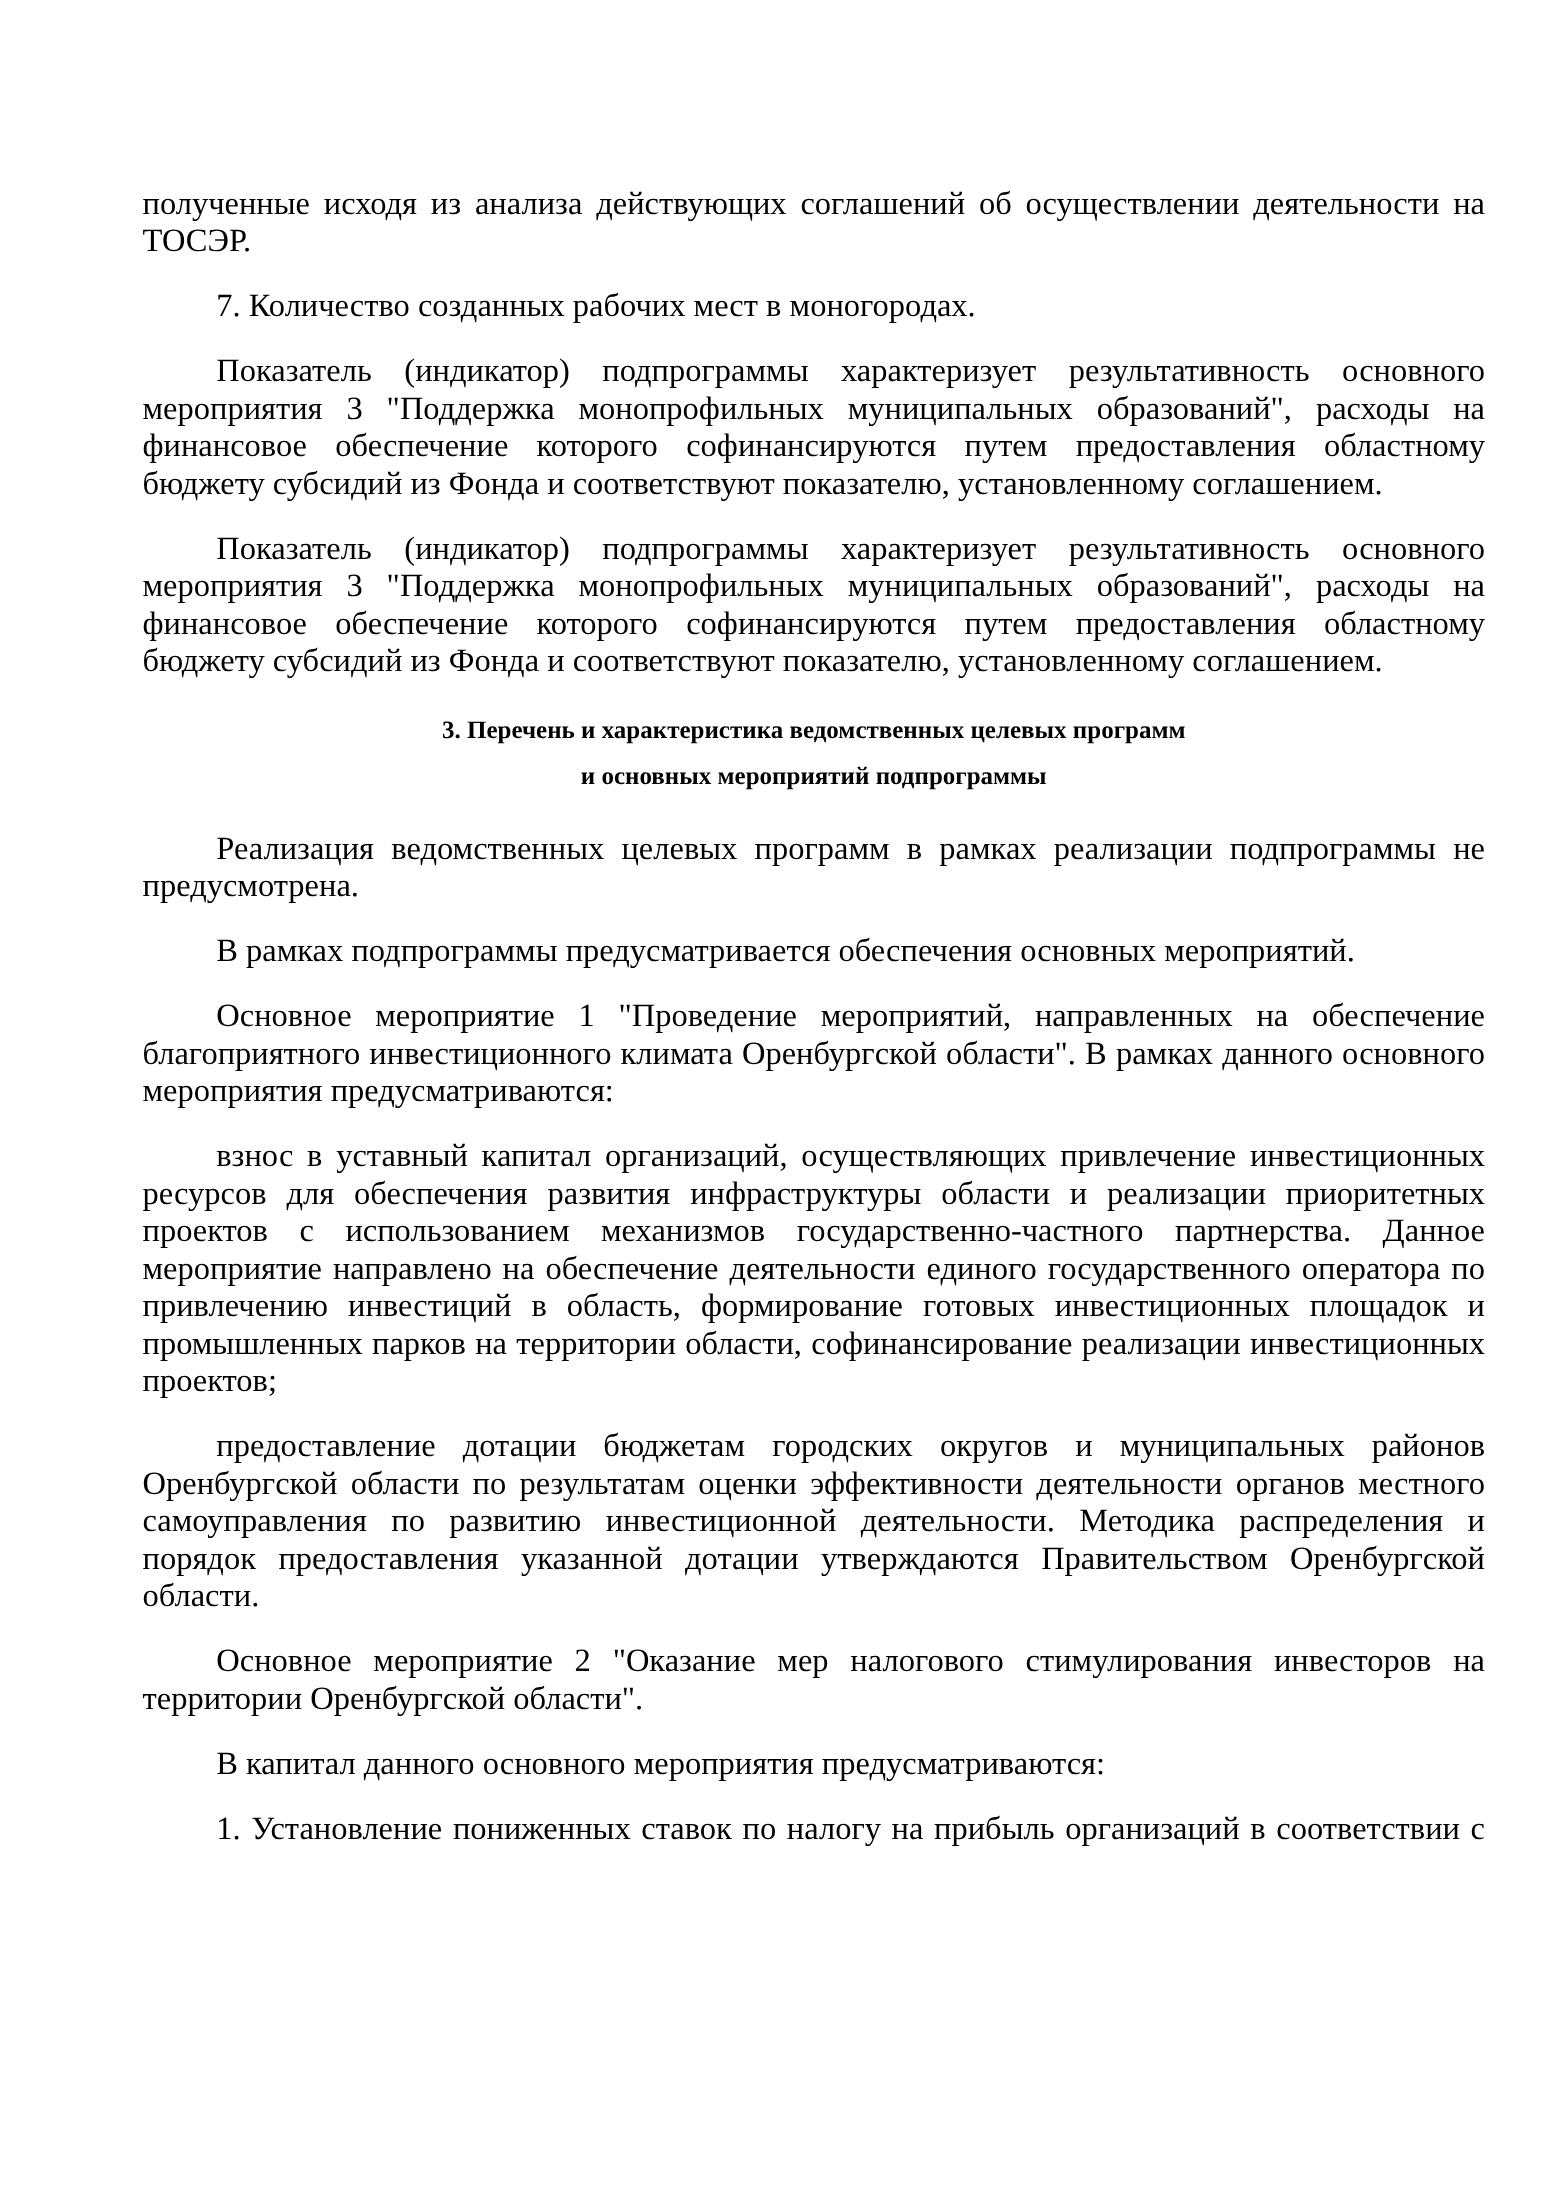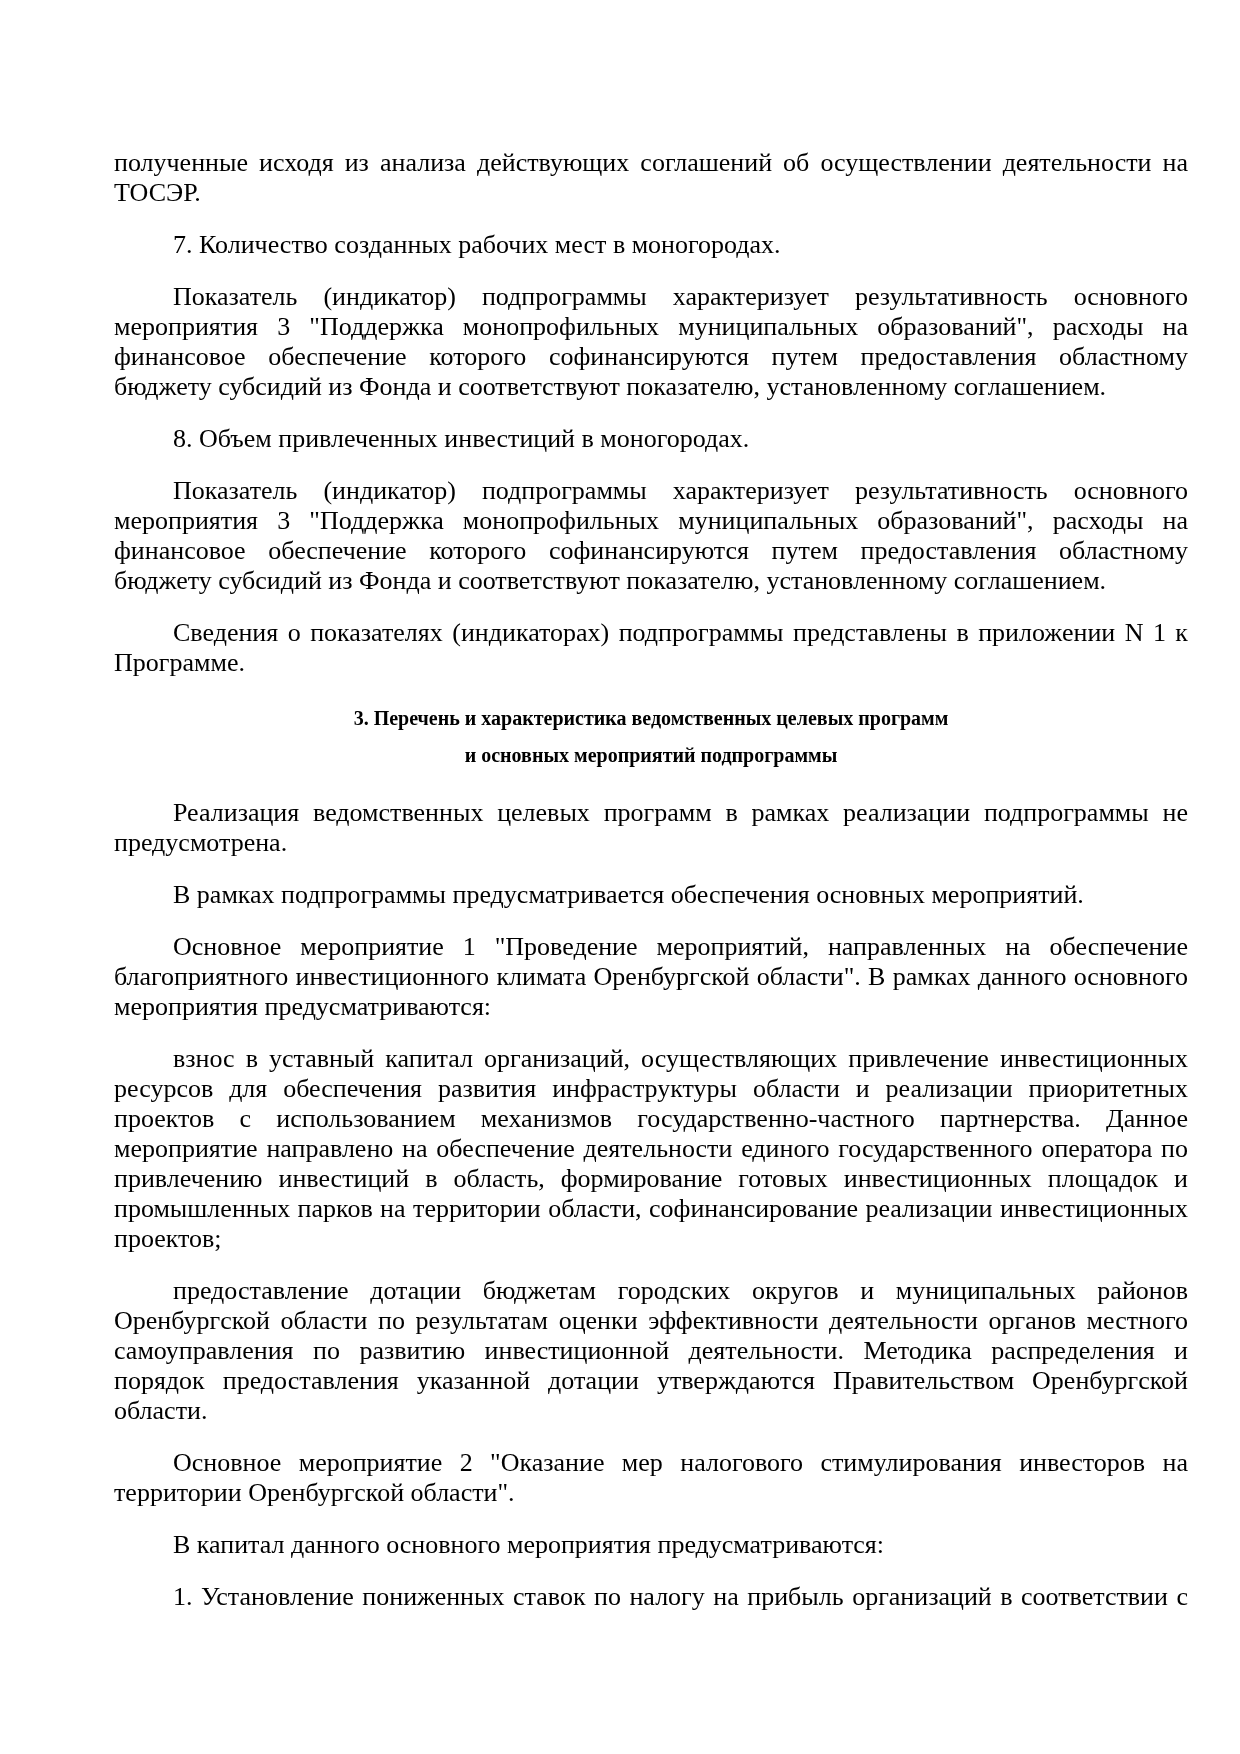--- a/index.html
+++ b/index.html
@@ -46,25 +46,23 @@
 <body>
 
 <div class="page">
 
   <p class="para no-indent">полученные исходя из анализа действующих соглашений об осуществлении деятельности на ТОСЭР.</p>
 
   <p class="para">7. Количество созданных рабочих мест в моногородах.</p>
 
   <p class="para">Показатель (индикатор) подпрограммы характеризует результативность основного мероприятия 3 "Поддержка монопрофильных муниципальных образований", расходы на финансовое обеспечение которого софинансируются путем предоставления областному бюджету субсидий из Фонда и соответствуют показателю, установленному соглашением.</p>
 
-  <p class="para">8. Объем привлеченных инвестиций в моногородах.</p>
 
   <p class="para">Показатель (индикатор) подпрограммы характеризует результативность основного мероприятия 3 "Поддержка монопрофильных муниципальных образований", расходы на финансовое обеспечение которого софинансируются путем предоставления областному бюджету субсидий из Фонда и соответствуют показателю, установленному соглашением.</p>
 
-  <p class="para">Сведения о показателях (индикаторах) подпрограммы представлены в приложении N 1 к Программе.</p>
 
   <h2 class="section-heading">
     <span class="heading-line">3. Перечень и характеристика ведомственных целевых программ</span>
     <span class="heading-line">и основных мероприятий подпрограммы</span>
   </h2>
 
   <p class="para">Реализация ведомственных целевых программ в рамках реализации подпрограммы не предусмотрена.</p>
 
   <p class="para">В рамках подпрограммы предусматривается обеспечения основных мероприятий.</p>
 

